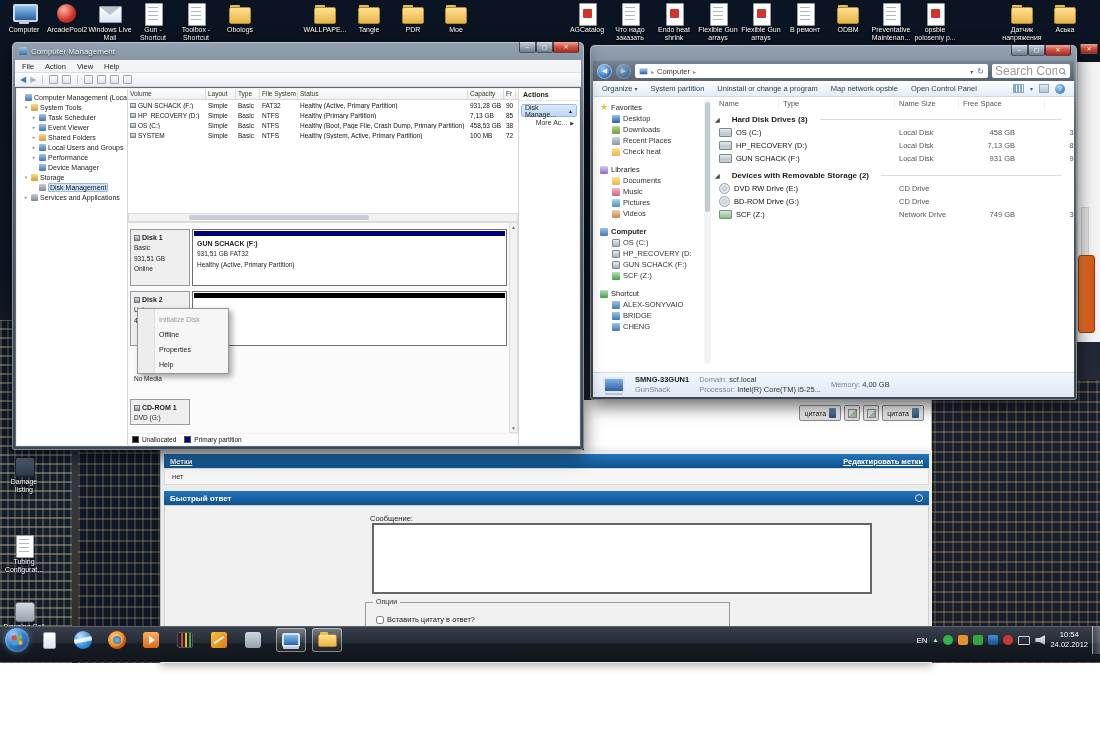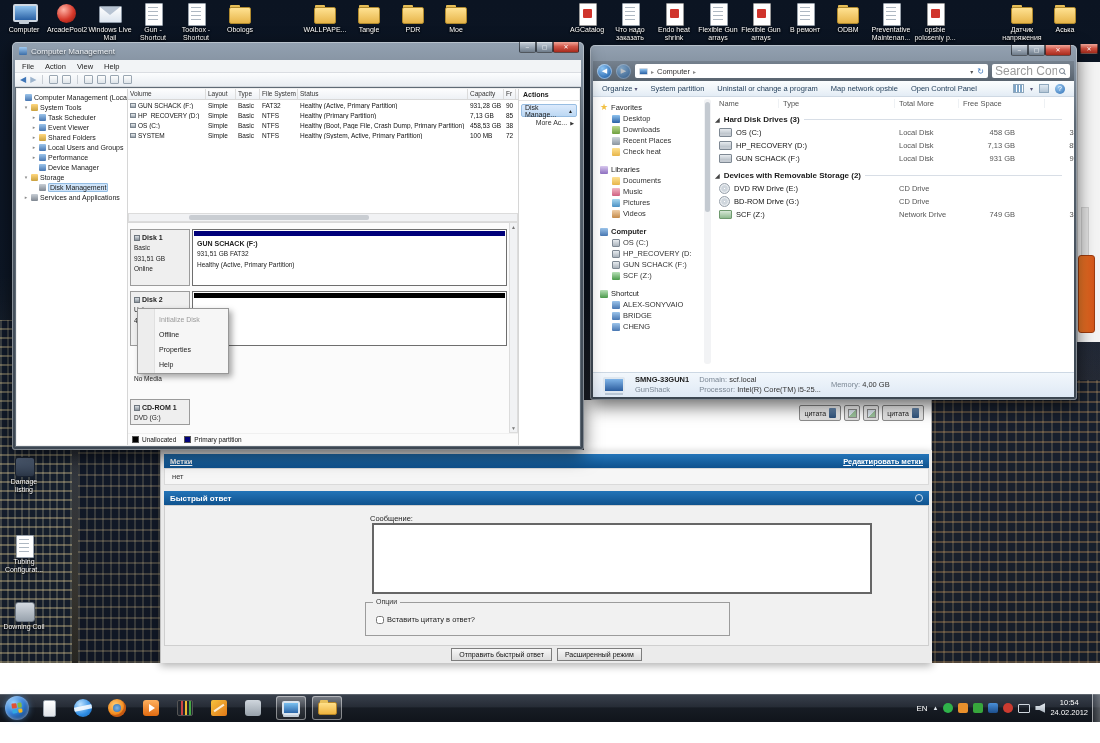--- a/index.html
+++ b/index.html
@@ -138,21 +138,21 @@
 .si-pc{background:linear-gradient(#9cc4ea,#4877b2)}
 .si-hdd{background:linear-gradient(#e7ebef,#aab3bc);border:1px solid #7e8893;border-radius:1px}
 .si-net{background:linear-gradient(#b8e0b8,#4a9a4a)}
 .star{color:#f3c143;font-size:9px;line-height:1;flex:none}
 .ex-sscroll{position:absolute;left:111px;top:2px;width:7px;height:265px;background:#f2f3f5;border-radius:3px}
 .ex-sthumb{position:absolute;left:1px;top:3px;width:5px;height:110px;background:#c4cad1;border-radius:3px}
 .ex-main{position:absolute;left:122px;right:2px;top:0;bottom:0;font-size:7.5px}
 .mcols{display:flex;height:12px;color:#555;align-items:center}
 .mc{padding:0 4px;border-right:1px solid #eef1f4;white-space:nowrap;overflow:hidden;flex:none}
 .c-name{width:64px}.c-type{width:116px}.c-size{width:64px}.c-free{width:86px}
-.grp-h{display:flex;align-items:center;gap:4px;height:14px;margin-top:3px;color:#1a1a1a;font-size:8px;font-weight:bold}
+.grp-h{display:flex;align-items:center;gap:12px;height:14px;margin-top:3px;color:#1a1a1a;font-size:8px;font-weight:bold}
 .grp-h .ga{color:#444;font-size:6px}
 .grp-h .gl{flex:1;height:1px;background:#d8dee6;margin-right:10px}
 .frow{display:flex;height:13px;align-items:center;color:#555}
 .fcell{padding:0 4px;white-space:nowrap;overflow:hidden;flex:none}
 .fname{width:180px;display:flex;align-items:center;gap:4px;color:#111}
 .ftype{width:64px}
 .fsize{width:60px;text-align:right}
 .ffree{width:90px;text-align:right;padding-right:14px}
 .fi-hdd{width:13px;height:9px;background:linear-gradient(#e7ebef,#aab3bc);border:1px solid #7e8893;border-radius:1px;box-shadow:inset 0 -2px 0 #c6ccd3;flex:none}
 .fi-cd{width:11px;height:11px;border-radius:50%;background:radial-gradient(circle,#fff 14%,#cfd6dd 15% 45%,#eef1f4 60%,#b9c2cb);border:1px solid #98a1ab;flex:none}
@@ -185,21 +185,21 @@
 .fchk{position:absolute;left:10px;top:12px;display:flex;align-items:center;gap:3px;font-size:7.5px;color:#222}
 .fchk input{width:8px;height:8px}
 .fsubmit{position:absolute;left:0;right:0;top:198px;display:flex;justify-content:center;gap:5px}
 .wbtn{height:13px;background:linear-gradient(#f7f7f7,#dcdcdc);border:1px solid #7d7d7d;font-size:7px;padding:0 7px;color:#111;display:flex;align-items:center}
 .f-strip{position:absolute;left:1077px;top:62px;width:23px;height:280px;background:#f4f4f4;z-index:3;border-left:1px solid #cfcfcf}
 .f-sbar{position:absolute;left:3px;top:145px;width:8px;height:125px;background:#e2e2e2;border:1px solid #cfcfcf}
 .f-orange{position:absolute;left:0;top:193px;width:17px;height:78px;background:linear-gradient(90deg,#f07a28,#d4561a);border:1px solid #9e3c0f;border-radius:3px}
 .f-close{position:absolute;left:1080px;top:44px;width:18px;height:10px;background:linear-gradient(#f0a79a,#cf5140 50%,#a52a1c);border:1px solid rgba(0,0,0,.5);border-top:none;border-radius:0 0 2px 2px;z-index:3;color:#fff;font-size:6px;display:flex;align-items:center;justify-content:center}
 
 
-.tb{position:absolute;left:0;top:694px;width:1100px;height:28px;z-index:50;
+.tb{position:absolute;left:0;top:626px;width:1100px;height:36px;z-index:50;
  background:linear-gradient(#39414d,#262c36 45%,#171c24 50%,#10141b);box-shadow:inset 0 1px 0 rgba(255,255,255,.18)}
 .orb{position:absolute;left:5px;top:2px;width:24px;height:24px;border-radius:50%;
  background:radial-gradient(circle at 35% 30%,#9fd4ff,#2e7cd6 45%,#123e78 78%,#0a2448);
  box-shadow:inset 0 0 4px rgba(255,255,255,.6),0 0 6px rgba(100,180,255,.45)}
 .flag{position:absolute;left:7px;top:7px;width:10px;height:10px;transform:rotate(-8deg);display:grid;grid-template-columns:1fr 1fr;grid-template-rows:1fr 1fr;gap:1px}
 .flag i{border-radius:1px}
 .fl1{background:#e34f32}.fl2{background:#7fbb42}.fl3{background:#31a8e0}.fl4{background:#fdb813}
 .tbi{position:absolute;top:2px;width:30px;height:24px;border-radius:3px;display:flex;align-items:center;justify-content:center}
 .tbi.active{background:linear-gradient(rgba(255,255,255,.34),rgba(255,255,255,.12) 50%,rgba(255,255,255,.05));box-shadow:inset 0 0 0 1px rgba(255,255,255,.45)}
 .g-doc{width:13px;height:17px;background:linear-gradient(#fff,#dfe3e8);border:1px solid #9aa3ad;border-radius:2px}
@@ -537,21 +537,21 @@
             </div>
         </div>
       </div>
       <div class="ex-sscroll">
           <div class="ex-sthumb"></div>
         </div>
       <div class="ex-main">
         <div class="mcols">
           <span class="mc c-name">Name</span>
           <span class="mc c-type">Type</span>
-          <span class="mc c-size">Total More</span>
+          <span class="mc c-size">Name Size</span>
           <span class="mc c-free">Free Space</span>
         </div>
         <div class="grp-h">
             <span class="ga">◢</span>
             <span>Hard Disk Drives (3)</span>
             <span class="gl"></span>
           </div>
         <div class="frow">
           <span class="fcell fname">
               <span class="fi-hdd"></span>

